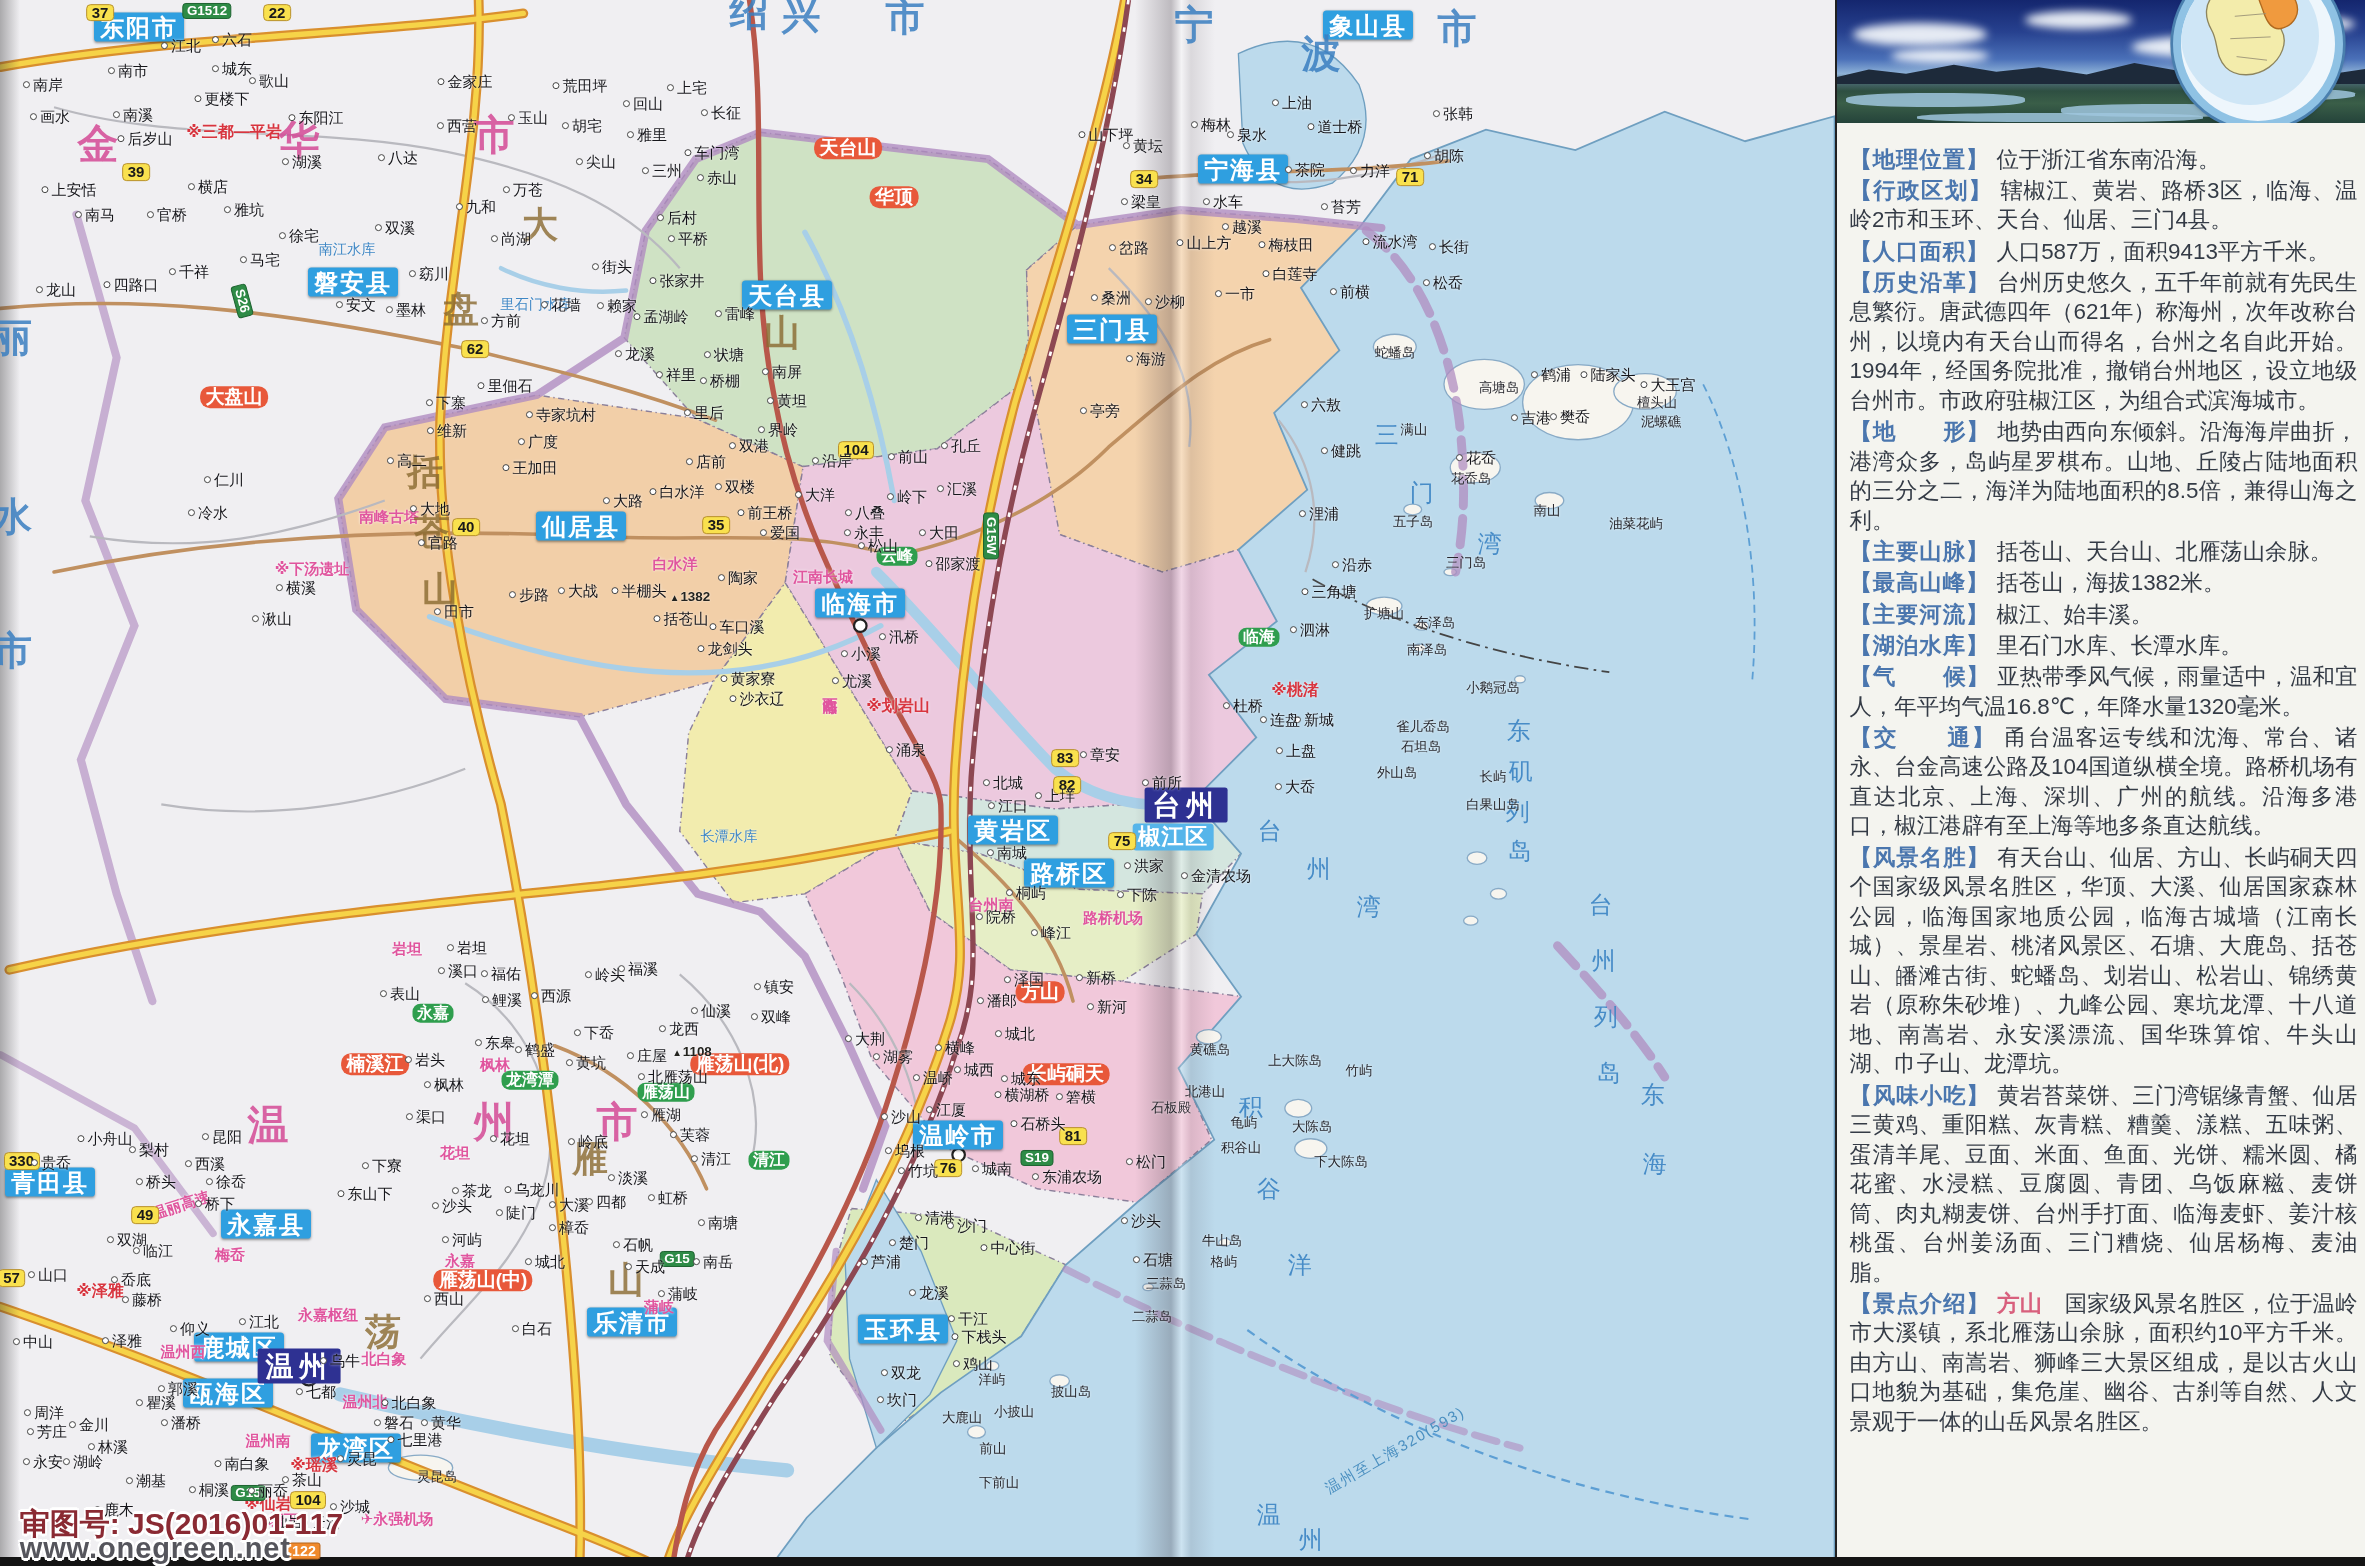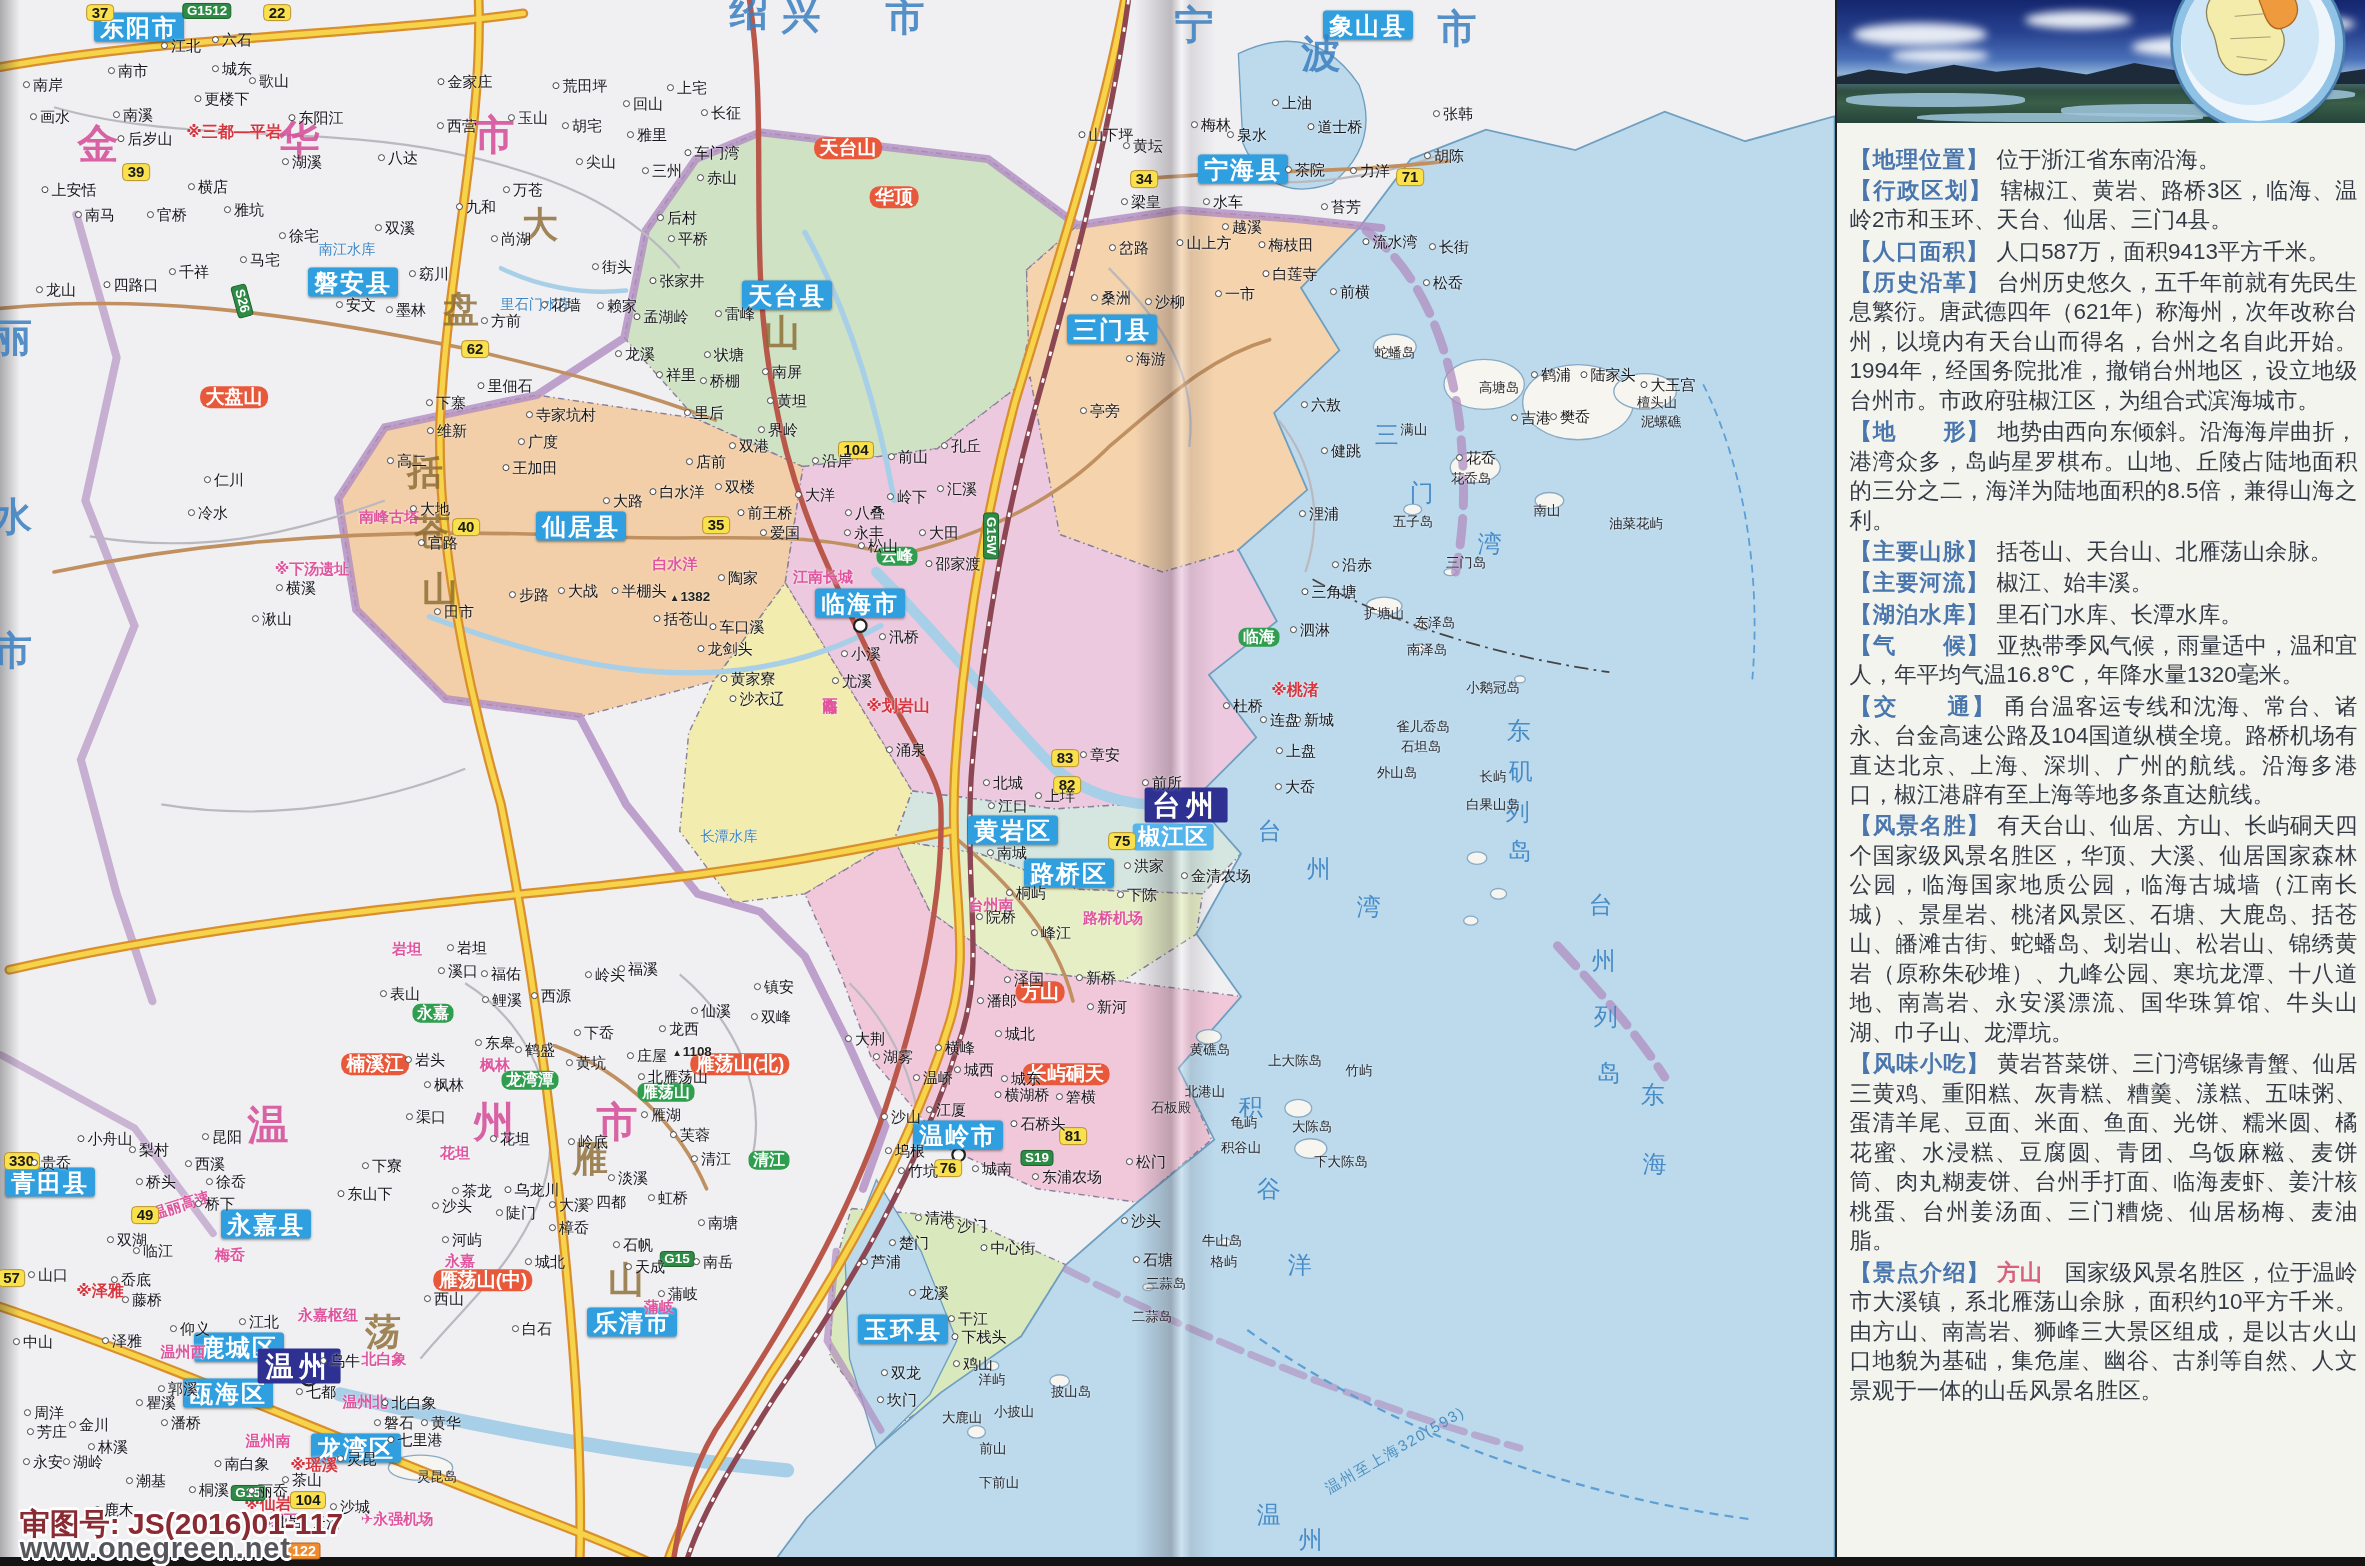--- a/index.html
+++ b/index.html
@@ -689,20 +689,21 @@
   <p class="sec"><span class="sec-label">【行政区划】 </span><span class="sec-name"></span><span class="sec-body">辖椒江、黄岩、路桥3区，临海、温岭2市和玉环、天台、仙居、三门4县。</span></p>
 
   <p class="sec"><span class="sec-label">【人口面积】 </span><span class="sec-name"></span><span class="sec-body">人口587万，面积9413平方千米。</span></p>
 
   <p class="sec"><span class="sec-label">【历史沿革】 </span><span class="sec-name"></span><span class="sec-body">台州历史悠久，五千年前就有先民生息繁衍。唐武德四年（621年）称海州，次年改称台州，以境内有天台山而得名，台州之名自此开始。1994年，经国务院批准，撤销台州地区，设立地级台州市。市政府驻椒江区，为组合式滨海城市。</span></p>
 
   <p class="sec"><span class="sec-label">【地　　形】 </span><span class="sec-name"></span><span class="sec-body">地势由西向东倾斜。沿海海岸曲折，港湾众多，岛屿星罗棋布。山地、丘陵占陆地面积的三分之二，海洋为陆地面积的8.5倍，兼得山海之利。</span></p>
 
   <p class="sec"><span class="sec-label">【主要山脉】 </span><span class="sec-name"></span><span class="sec-body">括苍山、天台山、北雁荡山余脉。</span></p>
 
+  <p class="sec"><span class="sec-label">【最高山峰】 </span><span class="sec-name"></span><span class="sec-body">括苍山，海拔1382米。</span></p>
 
   <p class="sec"><span class="sec-label">【主要河流】 </span><span class="sec-name"></span><span class="sec-body">椒江、始丰溪。</span></p>
 
   <p class="sec"><span class="sec-label">【湖泊水库】 </span><span class="sec-name"></span><span class="sec-body">里石门水库、长潭水库。</span></p>
 
   <p class="sec"><span class="sec-label">【气　　候】 </span><span class="sec-name"></span><span class="sec-body">亚热带季风气候，雨量适中，温和宜人，年平均气温16.8℃，年降水量1320毫米。</span></p>
 
   <p class="sec"><span class="sec-label">【交　　通】 </span><span class="sec-name"></span><span class="sec-body">甬台温客运专线和沈海、常台、诸永、台金高速公路及104国道纵横全境。路桥机场有直达北京、上海、深圳、广州的航线。沿海多港口，椒江港辟有至上海等地多条直达航线。</span></p>
 
   <p class="sec"><span class="sec-label">【风景名胜】 </span><span class="sec-name"></span><span class="sec-body">有天台山、仙居、方山、长屿硐天四个国家级风景名胜区，华顶、大溪、仙居国家森林公园，临海国家地质公园，临海古城墙（江南长城）、景星岩、桃渚风景区、石塘、大鹿岛、括苍山、皤滩古街、蛇蟠岛、划岩山、松岩山、锦绣黄岩（原称朱砂堆）、九峰公园、寒坑龙潭、十八道地、南嵩岩、永安溪漂流、国华珠算馆、牛头山湖、巾子山、龙潭坑。</span></p>

